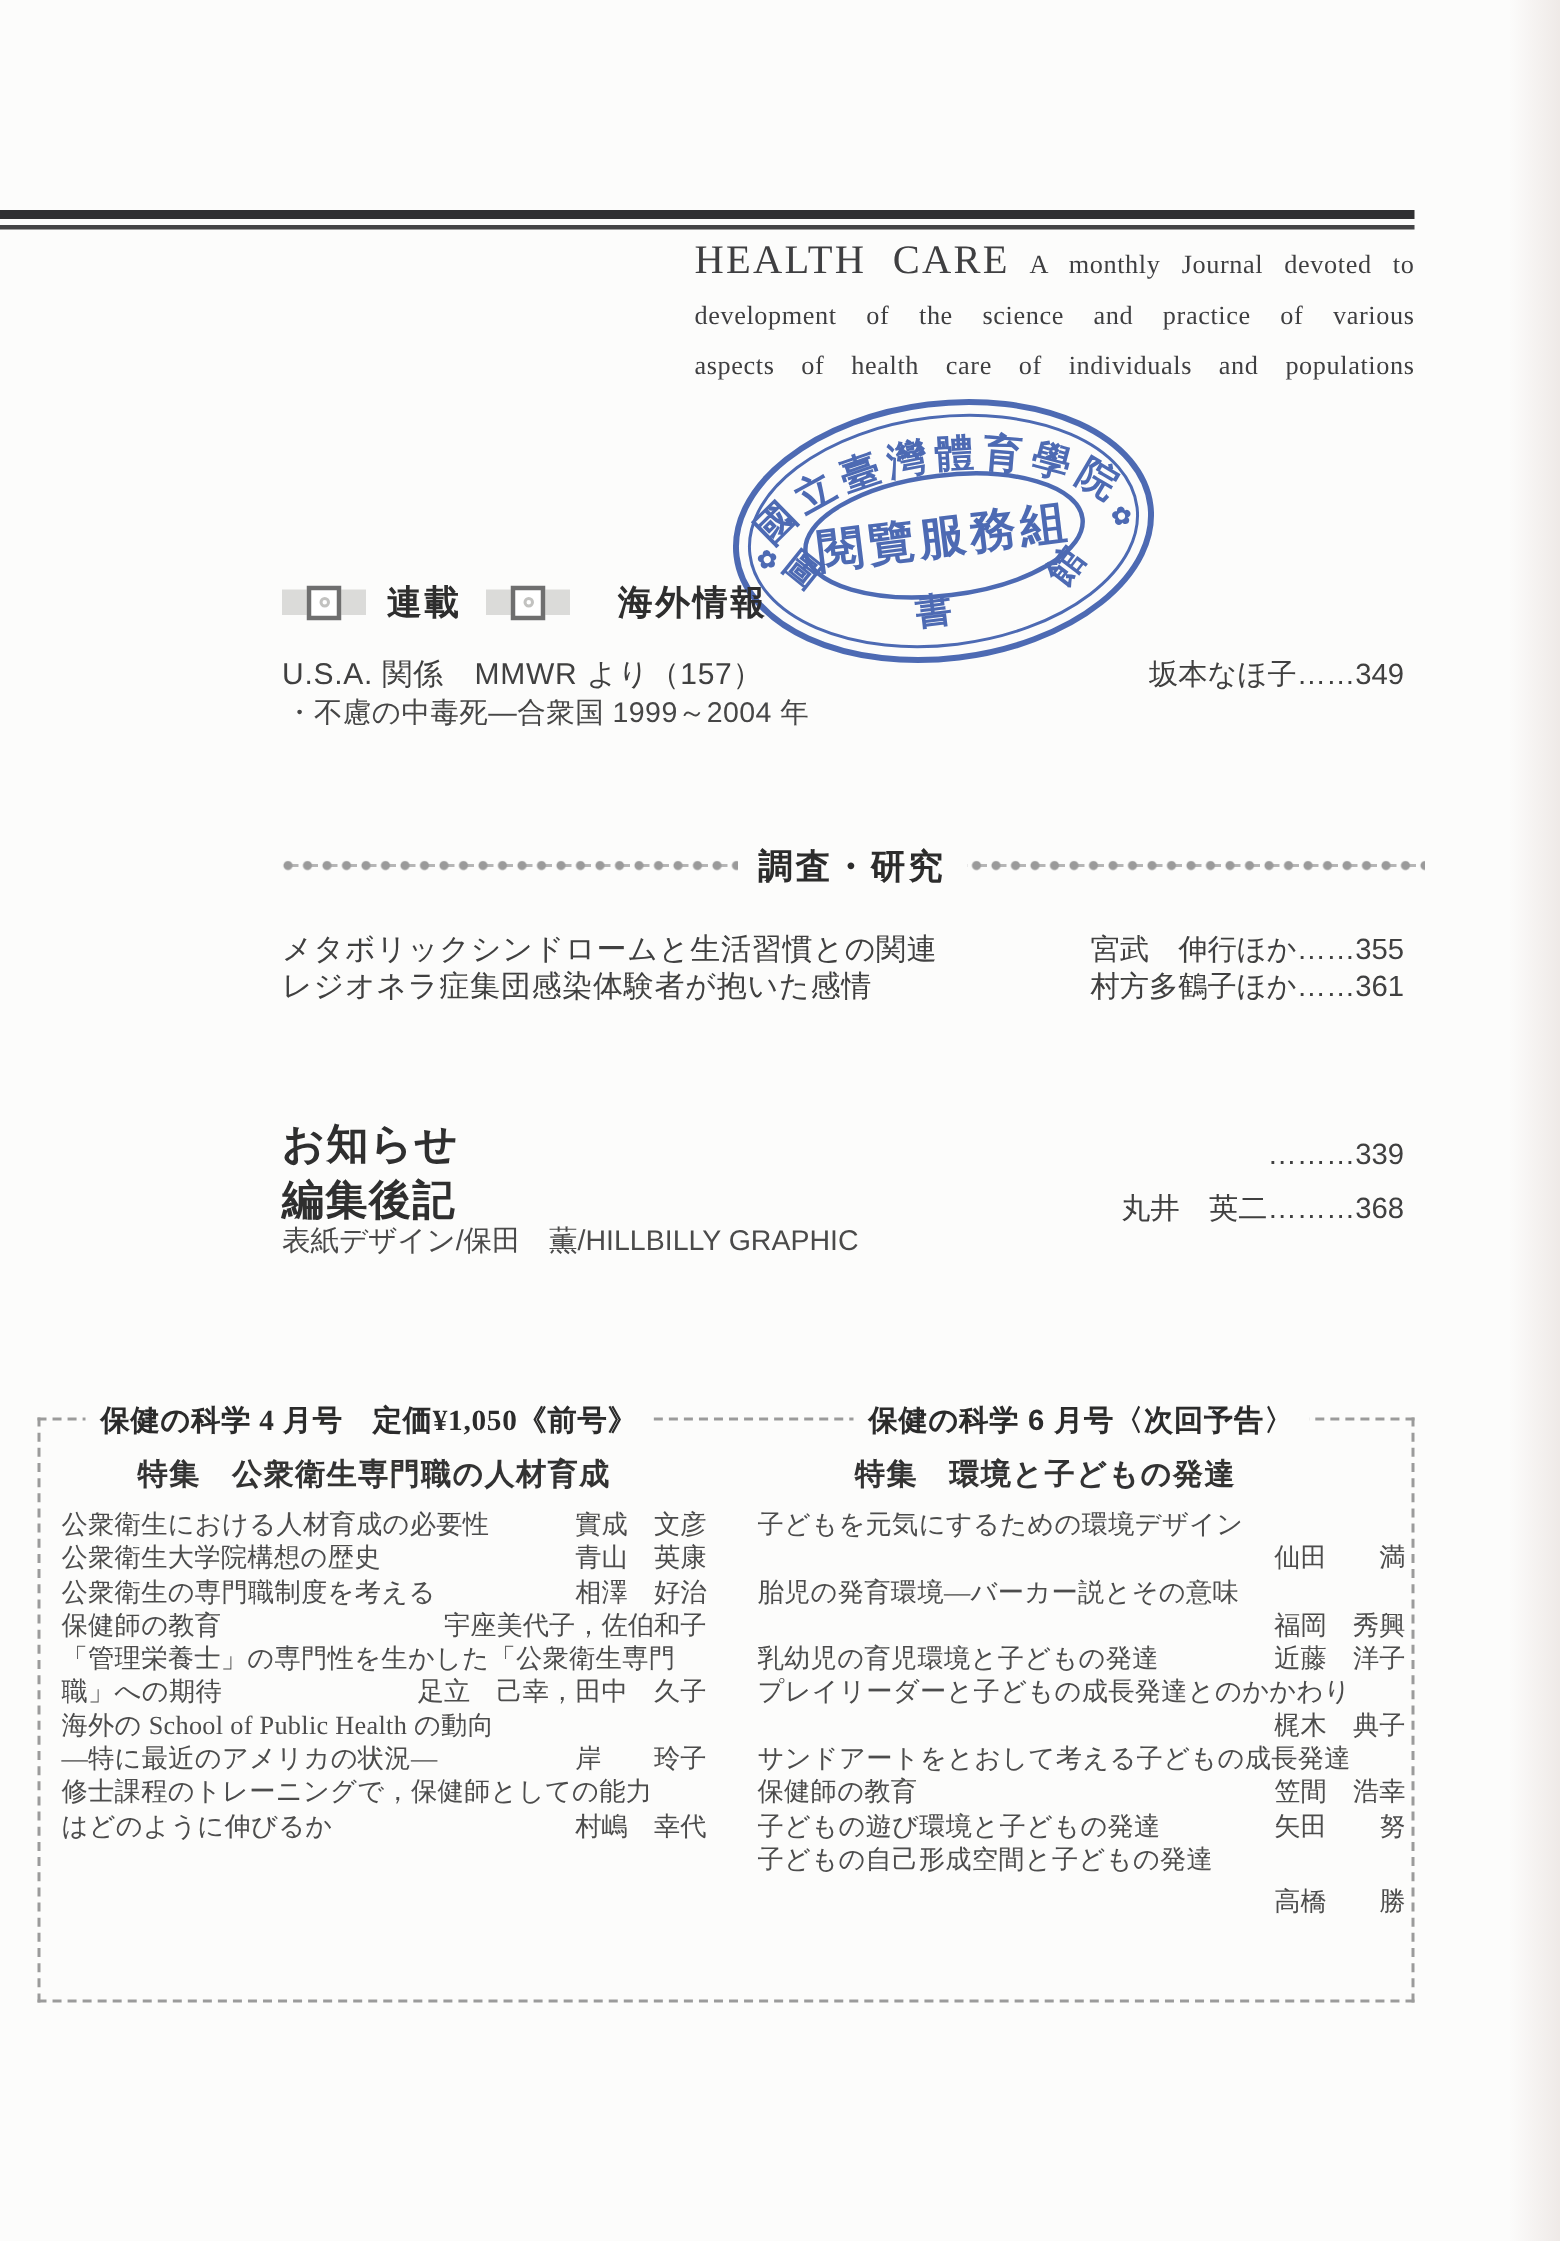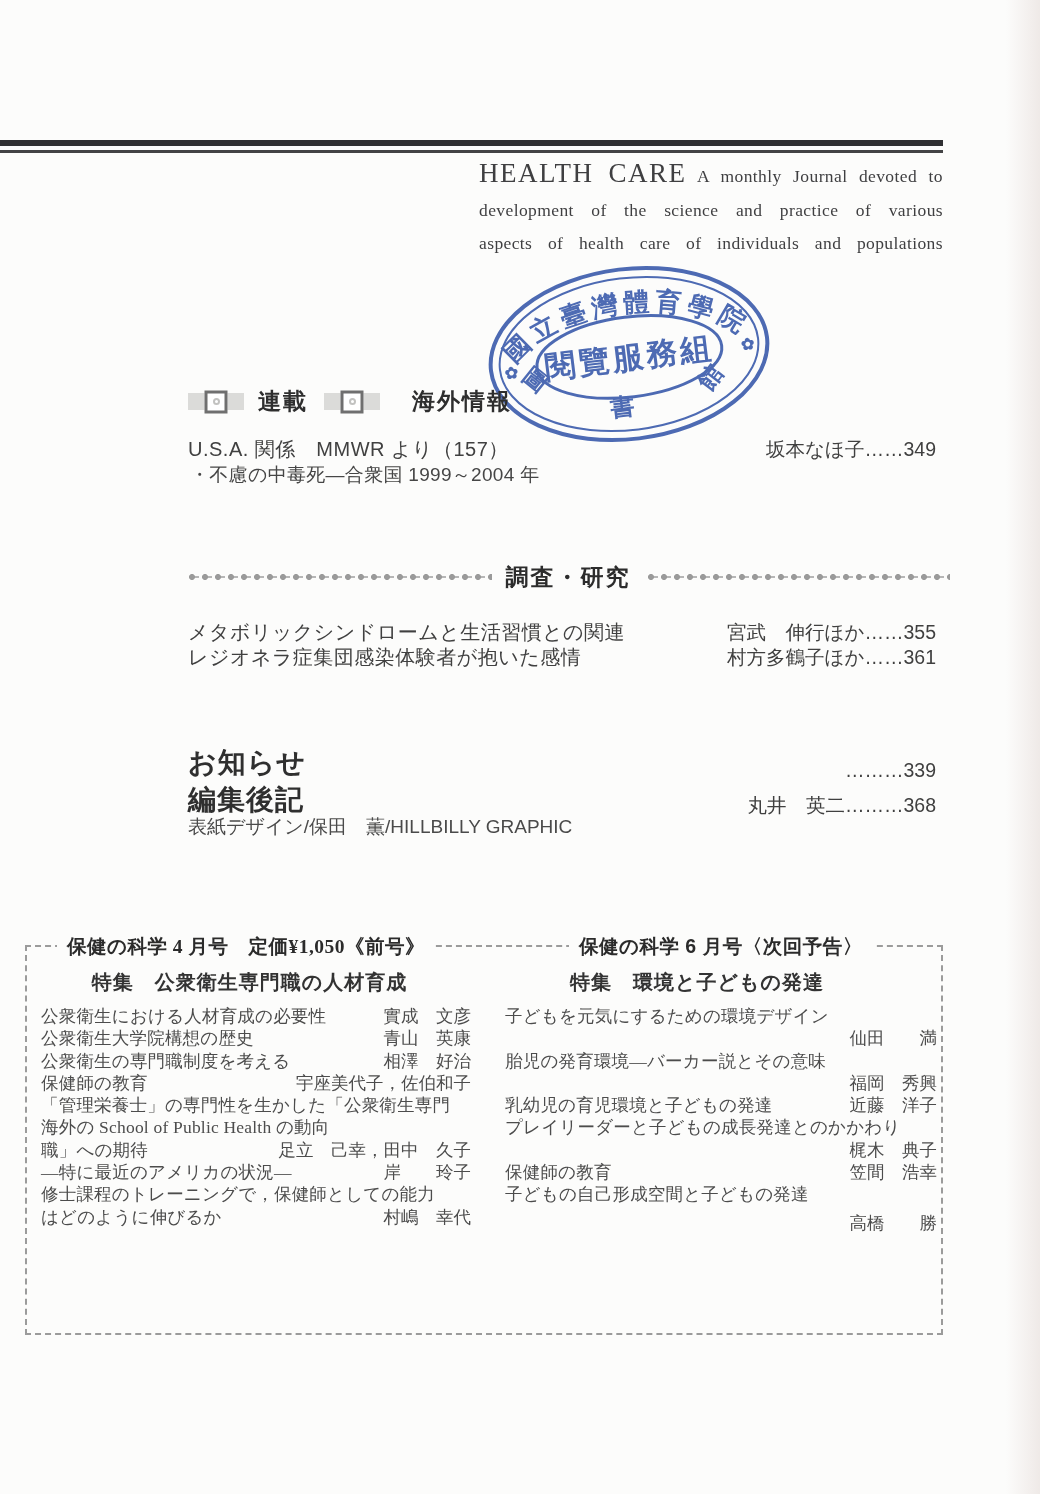--- a/index.html
+++ b/index.html
@@ -10,21 +10,21 @@
   }
   .scan-edge{position:absolute;right:0;top:0;width:34px;height:100%;
     background:linear-gradient(to right,rgba(0,0,0,0),rgba(214,199,194,0.35));}
   
   .rule{position:absolute;left:0;width:943px;background:#303032;}
   .rule-thick{top:140px;height:6px;}
   .rule-thin{top:150px;height:3px;background:#434345;}
   
   .masthead{position:absolute;left:463px;top:157px;width:480px;
     font-family:"Liberation Serif",serif;color:#3f3f41;}
-  .m-line{text-align:justify;text-align-last:justify;font-size:17.5px;line-height:33.5px;letter-spacing:.4px;margin-left:16px;}
+  .m-line{text-align:justify;text-align-last:justify;font-size:17.5px;line-height:33.5px;letter-spacing:.4px;}
   .m-title{font-size:27px;letter-spacing:1.5px;}
   
   .stamp{position:absolute;left:483px;top:264px;width:292px;height:180px;
     transform:rotate(-7deg);opacity:.93;}
   .stamp svg text{font-family:"Liberation Serif",serif;font-weight:bold;}
   
   .serial-head{position:absolute;left:188px;top:386px;display:flex;align-items:center;}
   .tag-icon{position:relative;width:56px;height:17px;background:#dbdbd9;margin-right:14px;}
   .tag-icon .sq{position:absolute;left:50%;top:50%;transform:translate(-50%,-50%);
     width:23px;height:23px;background:#fff;border:3px solid #6f6f6f;box-sizing:border-box;}
@@ -174,28 +174,28 @@
         </div>
       <div class="li-row">
           <span class="rl">保健師の教育</span>
           <span class="rr">宇座美代子，佐伯和子</span>
         </div>
       <div class="li-row">
           <span class="rl">「管理栄養士」の専門性を生かした「公衆衛生専門</span>
           <span class="rr"></span>
         </div>
       <div class="li-row">
-          <span class="rl">海外の School of Public Health の動向</span>
-          <span class="rr"></span>
-        </div>
-      <div class="li-row">
           <span class="rl">職」への期待</span>
           <span class="rr">足立　己幸，田中　久子</span>
         </div>
       <div class="li-row">
+          <span class="rl">海外の School of Public Health の動向</span>
+          <span class="rr"></span>
+        </div>
+      <div class="li-row">
           <span class="rl">―特に最近のアメリカの状況―</span>
           <span class="rr">岸　　玲子</span>
         </div>
       <div class="li-row">
           <span class="rl">修士課程のトレーニングで，保健師としての能力</span>
           <span class="rr"></span>
         </div>
       <div class="li-row">
           <span class="rl">はどのように伸びるか</span>
           <span class="rr">村嶋　幸代</span>
@@ -225,24 +225,32 @@
         </div>
       <div class="li-row">
           <span class="rl">プレイリーダーと子どもの成長発達とのかかわり</span>
           <span class="rr"></span>
         </div>
       <div class="li-row">
           <span class="rl"></span>
           <span class="rr">梶木　典子</span>
         </div>
       <div class="li-row">
+          <span class="rl">サンドアートをとおして考える子どもの成長発達</span>
+          <span class="rr"></span>
+        </div>
+      <div class="li-row">
           <span class="rl">保健師の教育</span>
           <span class="rr">笠間　浩幸</span>
         </div>
       <div class="li-row">
+          <span class="rl">子どもの遊び環境と子どもの発達</span>
+          <span class="rr">矢田　　努</span>
+        </div>
+      <div class="li-row">
           <span class="rl">子どもの自己形成空間と子どもの発達</span>
           <span class="rr"></span>
         </div>
       <div class="li-row gap-top">
           <span class="rl"></span>
           <span class="rr">高橋　　勝</span>
         </div>
     </div>
   </div>
 

